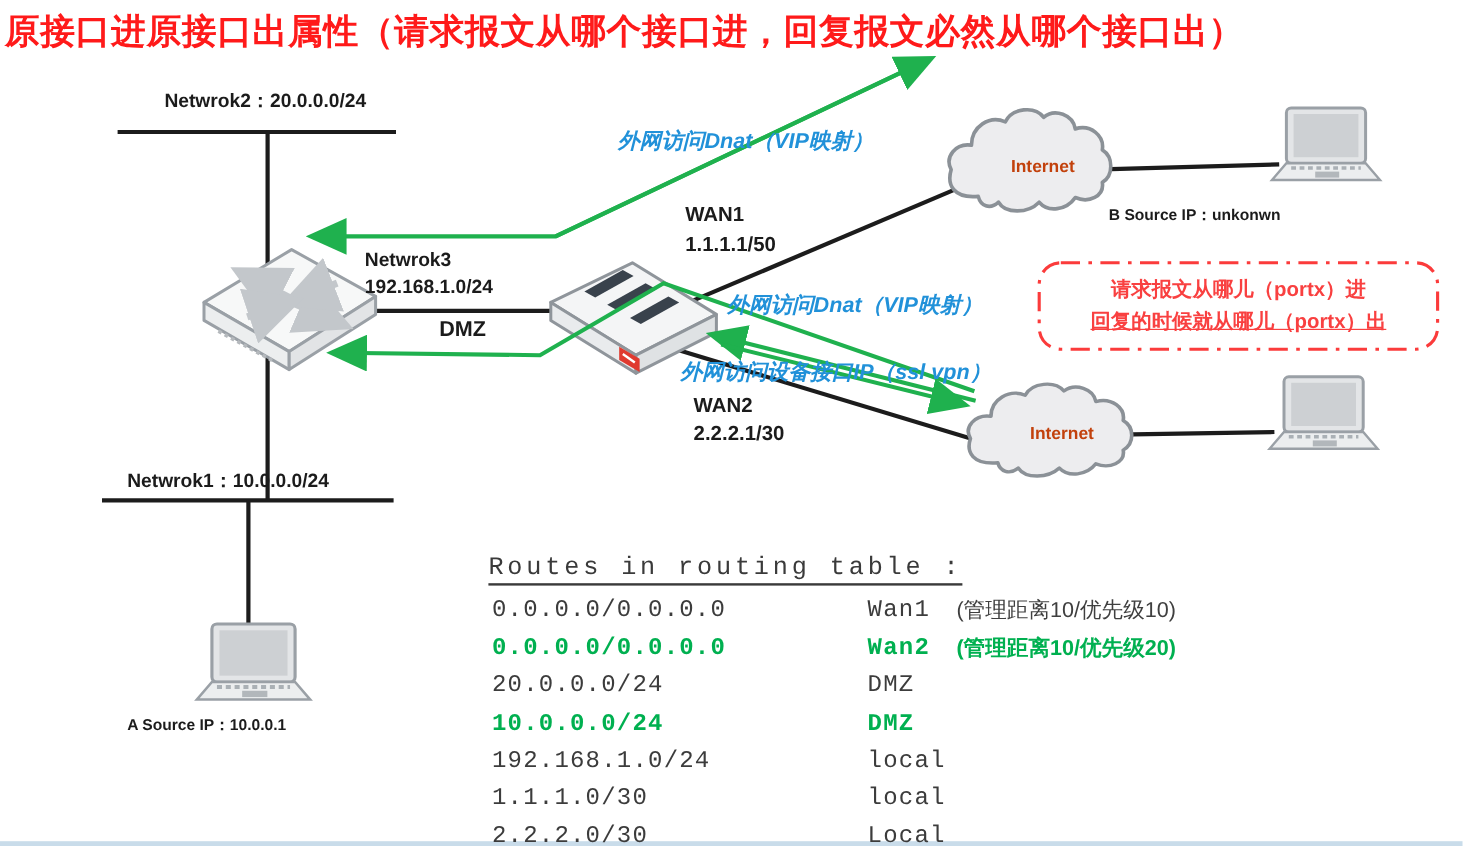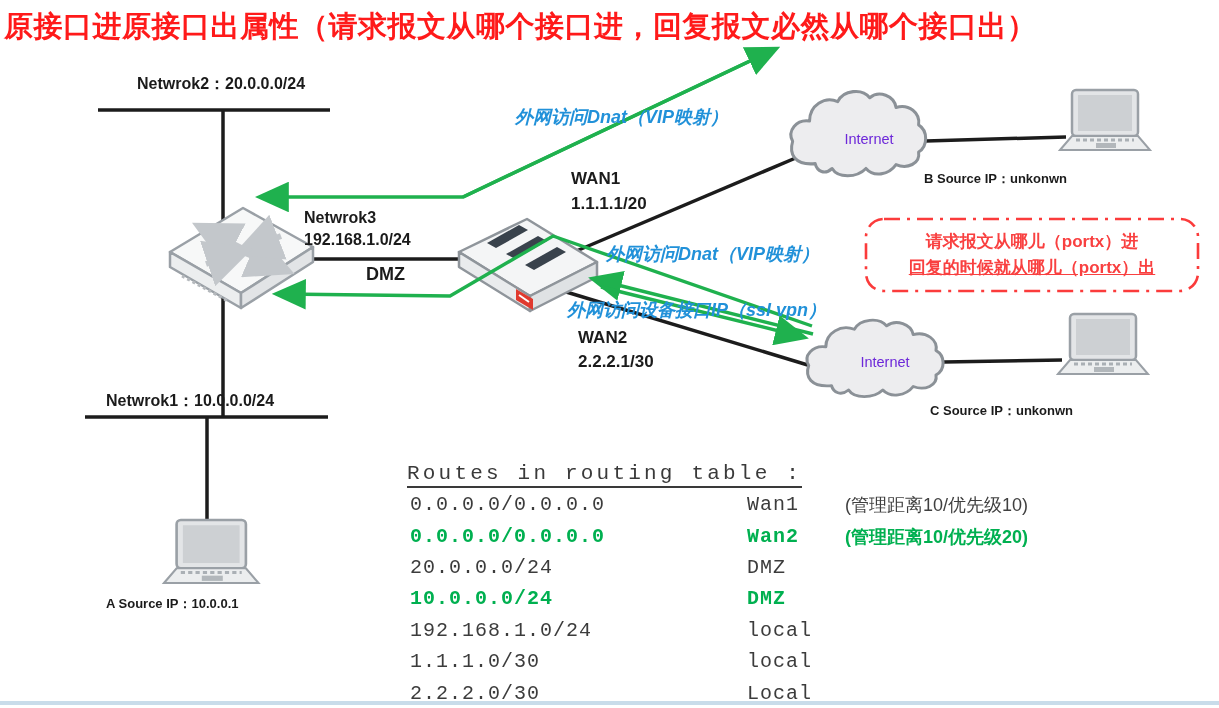--- a/index.html
+++ b/index.html
@@ -3,28 +3,28 @@
 <meta charset="utf-8">
 <style>
   html,body{margin:0;padding:0;background:#fff;}
   #stage{position:relative;width:1219px;height:708px;background:#ffffff;overflow:hidden;
          font-family:"Liberation Sans",sans-serif;}
   #diagram-svg{position:absolute;left:0;top:0;z-index:1;}
   .txt{position:absolute;z-index:2;white-space:nowrap;}
   .title{left:4px;top:7px;font-size:29px;font-weight:700;color:#ff1a1a;letter-spacing:0.5px;}
   .netlabel{font-size:16px;font-weight:600;color:#1b1b1b;}
   .blue{font-size:18px;font-weight:700;font-style:italic;color:#2191d9;}
-  .cloudtxt{font-size:14.5px;font-weight:400;color:#6d28d9;width:150px;text-align:center;}
+  .cloudtxt{font-size:14.5px;font-weight:700;color:#c2410c;width:150px;text-align:center;}
   .hosttxt{font-size:13px;font-weight:700;color:#1b1b1b;}
   .noteline{width:332px;text-align:center;font-size:17px;font-weight:600;color:#f94040;}
   .rt-header{left:407px;top:462px;font-family:"Liberation Mono","DejaVu Sans Mono",monospace;
              font-size:21px;letter-spacing:3.2px;color:#3a3a3a;border-bottom:2px solid #3a3a3a;
              padding-bottom:1px;}
   #rt-rows{position:absolute;left:410px;top:489px;z-index:2;}
-  .rt-row{display:flex;height:31.4px;align-items:center;gap:24px;}
+  .rt-row{display:flex;height:31.4px;align-items:flex-end;}
   .rt-dest{display:inline-block;width:313px;font-family:"Liberation Mono","DejaVu Sans Mono",monospace;
            font-size:20px;letter-spacing:1px;color:#3c3c3c;}
   .rt-iface{display:inline-block;width:74px;font-family:"Liberation Mono","DejaVu Sans Mono",monospace;
             font-size:20px;letter-spacing:1px;color:#3c3c3c;}
   .rt-note{font-size:18px;color:#3f3f3f;padding-top:1px;}
   .rt-row.hl .rt-dest,.rt-row.hl .rt-iface{color:#00b050;font-weight:700;}
   .rt-row.hl .rt-note{color:#00b050;font-weight:700;}
 </style>
 </head>
 <body>
@@ -113,29 +113,28 @@
 
   <div class="txt title">原接口进原接口出属性（请求报文从哪个接口进，回复报文必然从哪个接口出）</div>
 
   <div class="txt netlabel" style="left:137px;top:74px;">Netwrok2：20.0.0.0/24</div>
   <div class="txt netlabel" style="left:106px;top:391px;">Netwrok1：10.0.0.0/24</div>
   <div class="txt netlabel" style="left:304px;top:209px;">Netwrok3</div>
   <div class="txt netlabel" style="left:304px;top:231px;">192.168.1.0/24</div>
   <div class="txt netlabel" style="left:366px;top:264px;font-size:18px;">DMZ</div>
 
   <div class="txt netlabel" style="left:571px;top:169px;font-size:17px;">WAN1</div>
-  <div class="txt netlabel" style="left:571px;top:194px;font-size:17px;">1.1.1.1/20</div>
+  <div class="txt netlabel" style="left:571px;top:194px;font-size:17px;">1.1.1.1/50</div>
   <div class="txt netlabel" style="left:578px;top:328px;font-size:17px;">WAN2</div>
   <div class="txt netlabel" style="left:578px;top:352px;font-size:17px;text-align:right;">2.2.2.1/30</div>
 
   <div class="txt cloudtxt" style="left:794px;top:131px;">Internet</div>
   <div class="txt cloudtxt" style="left:810px;top:354px;">Internet</div>
 
   <div class="txt hosttxt" style="left:924px;top:170px;">B Source IP：unkonwn</div>
-  <div class="txt hosttxt" style="left:930px;top:402px;">C Source IP：unkonwn</div>
   <div class="txt hosttxt" style="left:106px;top:595px;">A Source IP：10.0.0.1</div>
 
   <div class="txt blue" style="left:515px;top:105px;">外网访问Dnat（VIP映射）</div>
   <div class="txt blue" style="left:606px;top:242px;">外网访问Dnat（VIP映射）</div>
   <div class="txt blue" style="left:567px;top:298px;">外网访问设备接口IP（ssl vpn）</div>
 
   <div class="txt noteline" style="left:866px;top:230px;">请求报文从哪儿（portx）进</div>
   <div class="txt noteline" style="left:866px;top:256px;text-decoration:underline;">回复的时候就从哪儿（portx）出</div>
 
   <div class="txt rt-header">Routes in routing table :</div>

